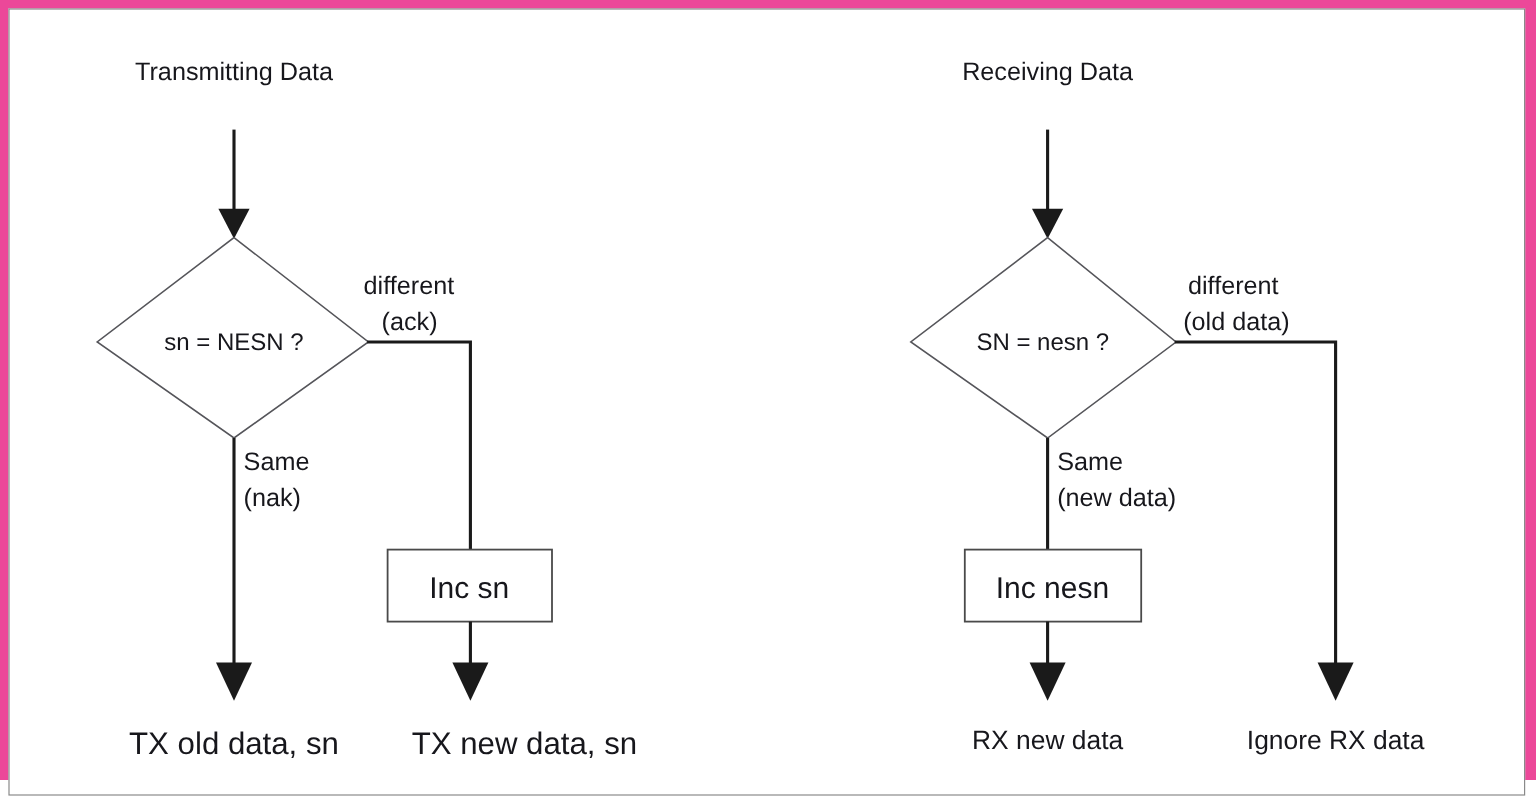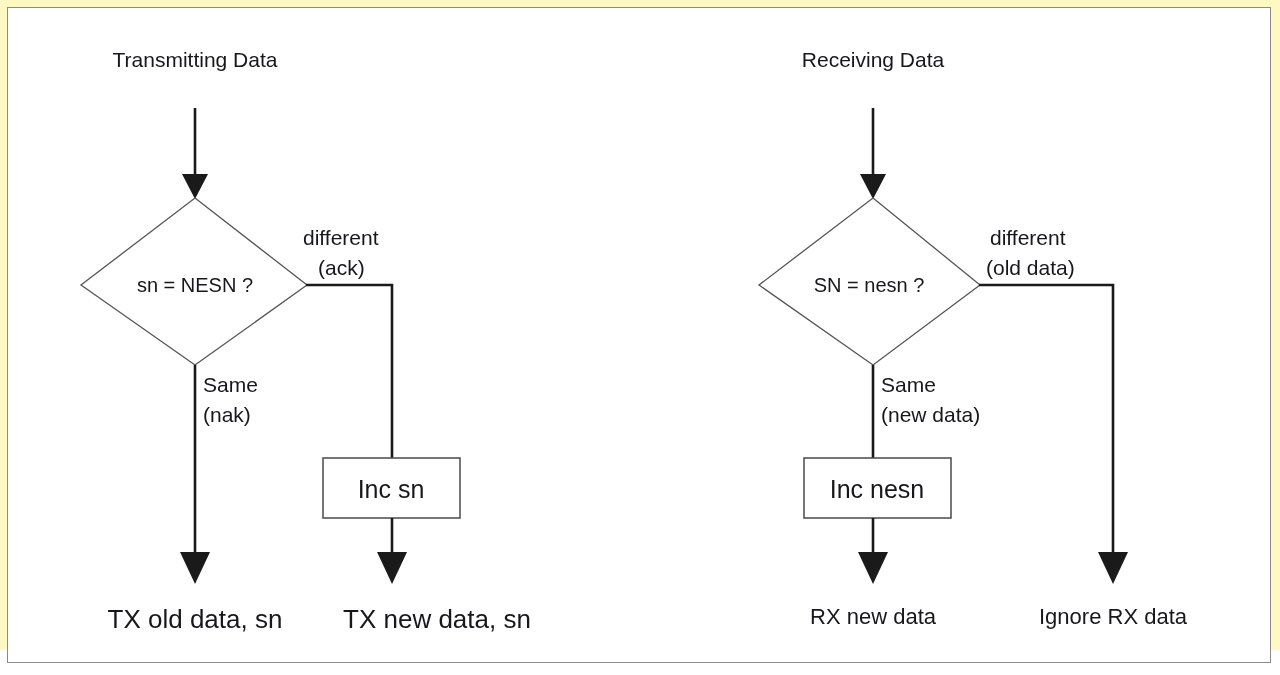--- a/index.html
+++ b/index.html
@@ -10,21 +10,21 @@
   body {
     width: 1280px;
     height: 675px;
     font-family: "Liberation Sans", sans-serif;
     overflow: hidden;
   }
   #canvas {
     position: relative;
     width: 1280px;
     height: 650px;
-    background: #fef9c3;
+    background: #ec4899;
   }
   #frame {
     position: absolute;
     left: 7px;
     top: 7px;
     width: 1264px;
     height: 656px;
     border: 1px solid #8a8a8a;
     box-sizing: border-box;
     background: #ffffff;

